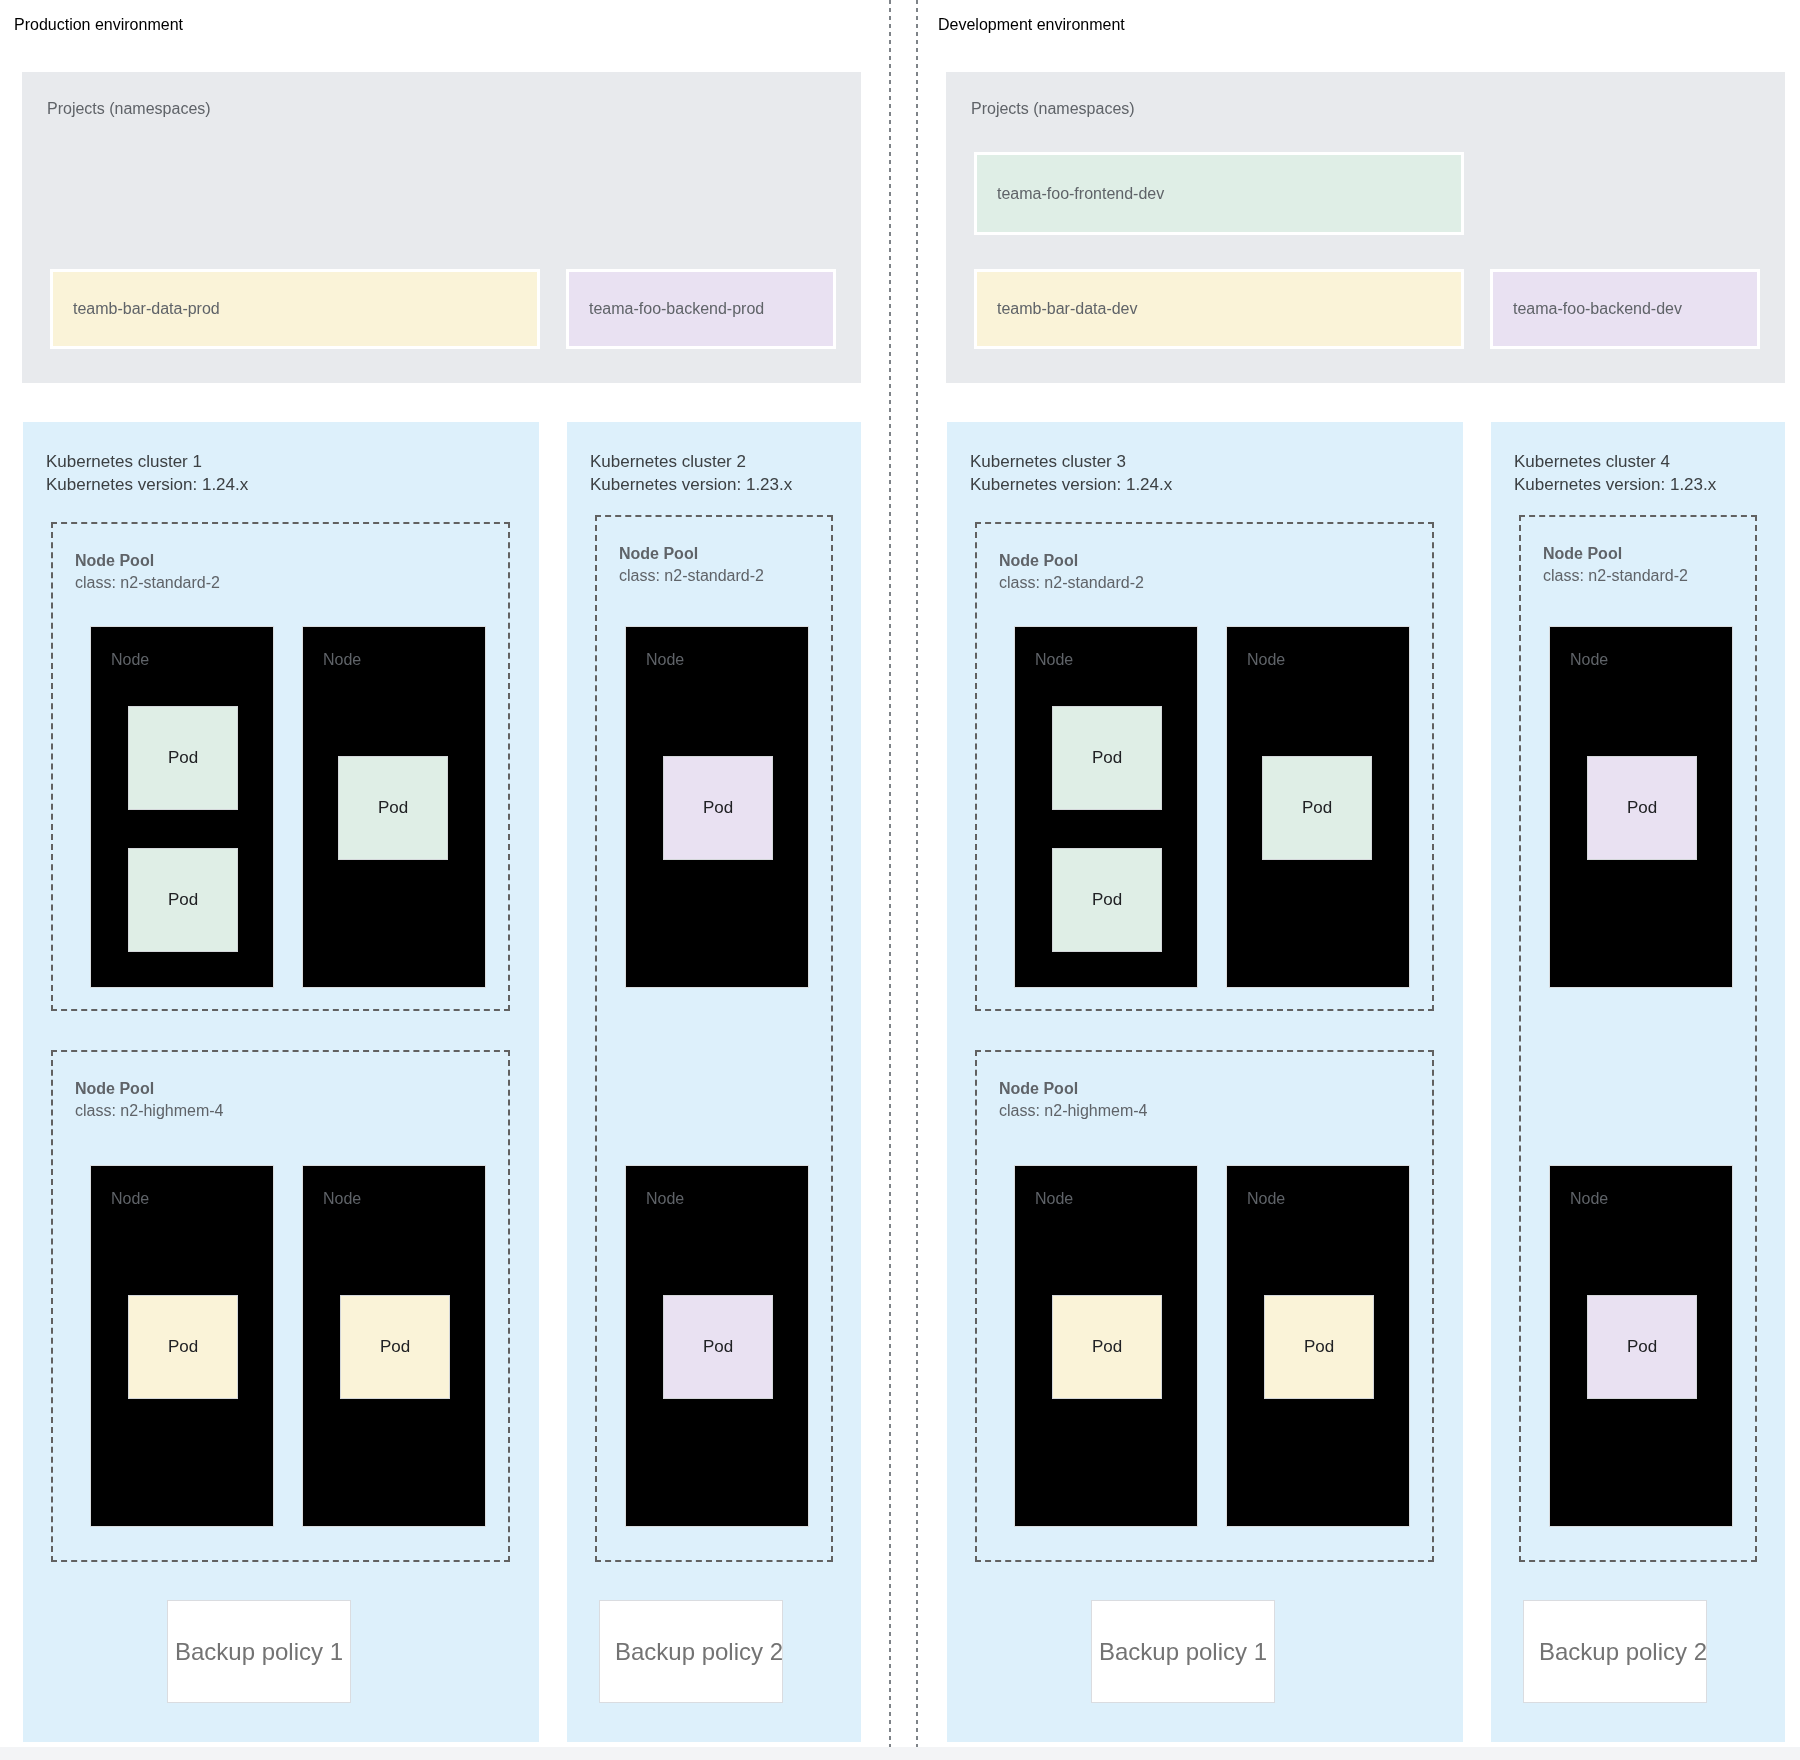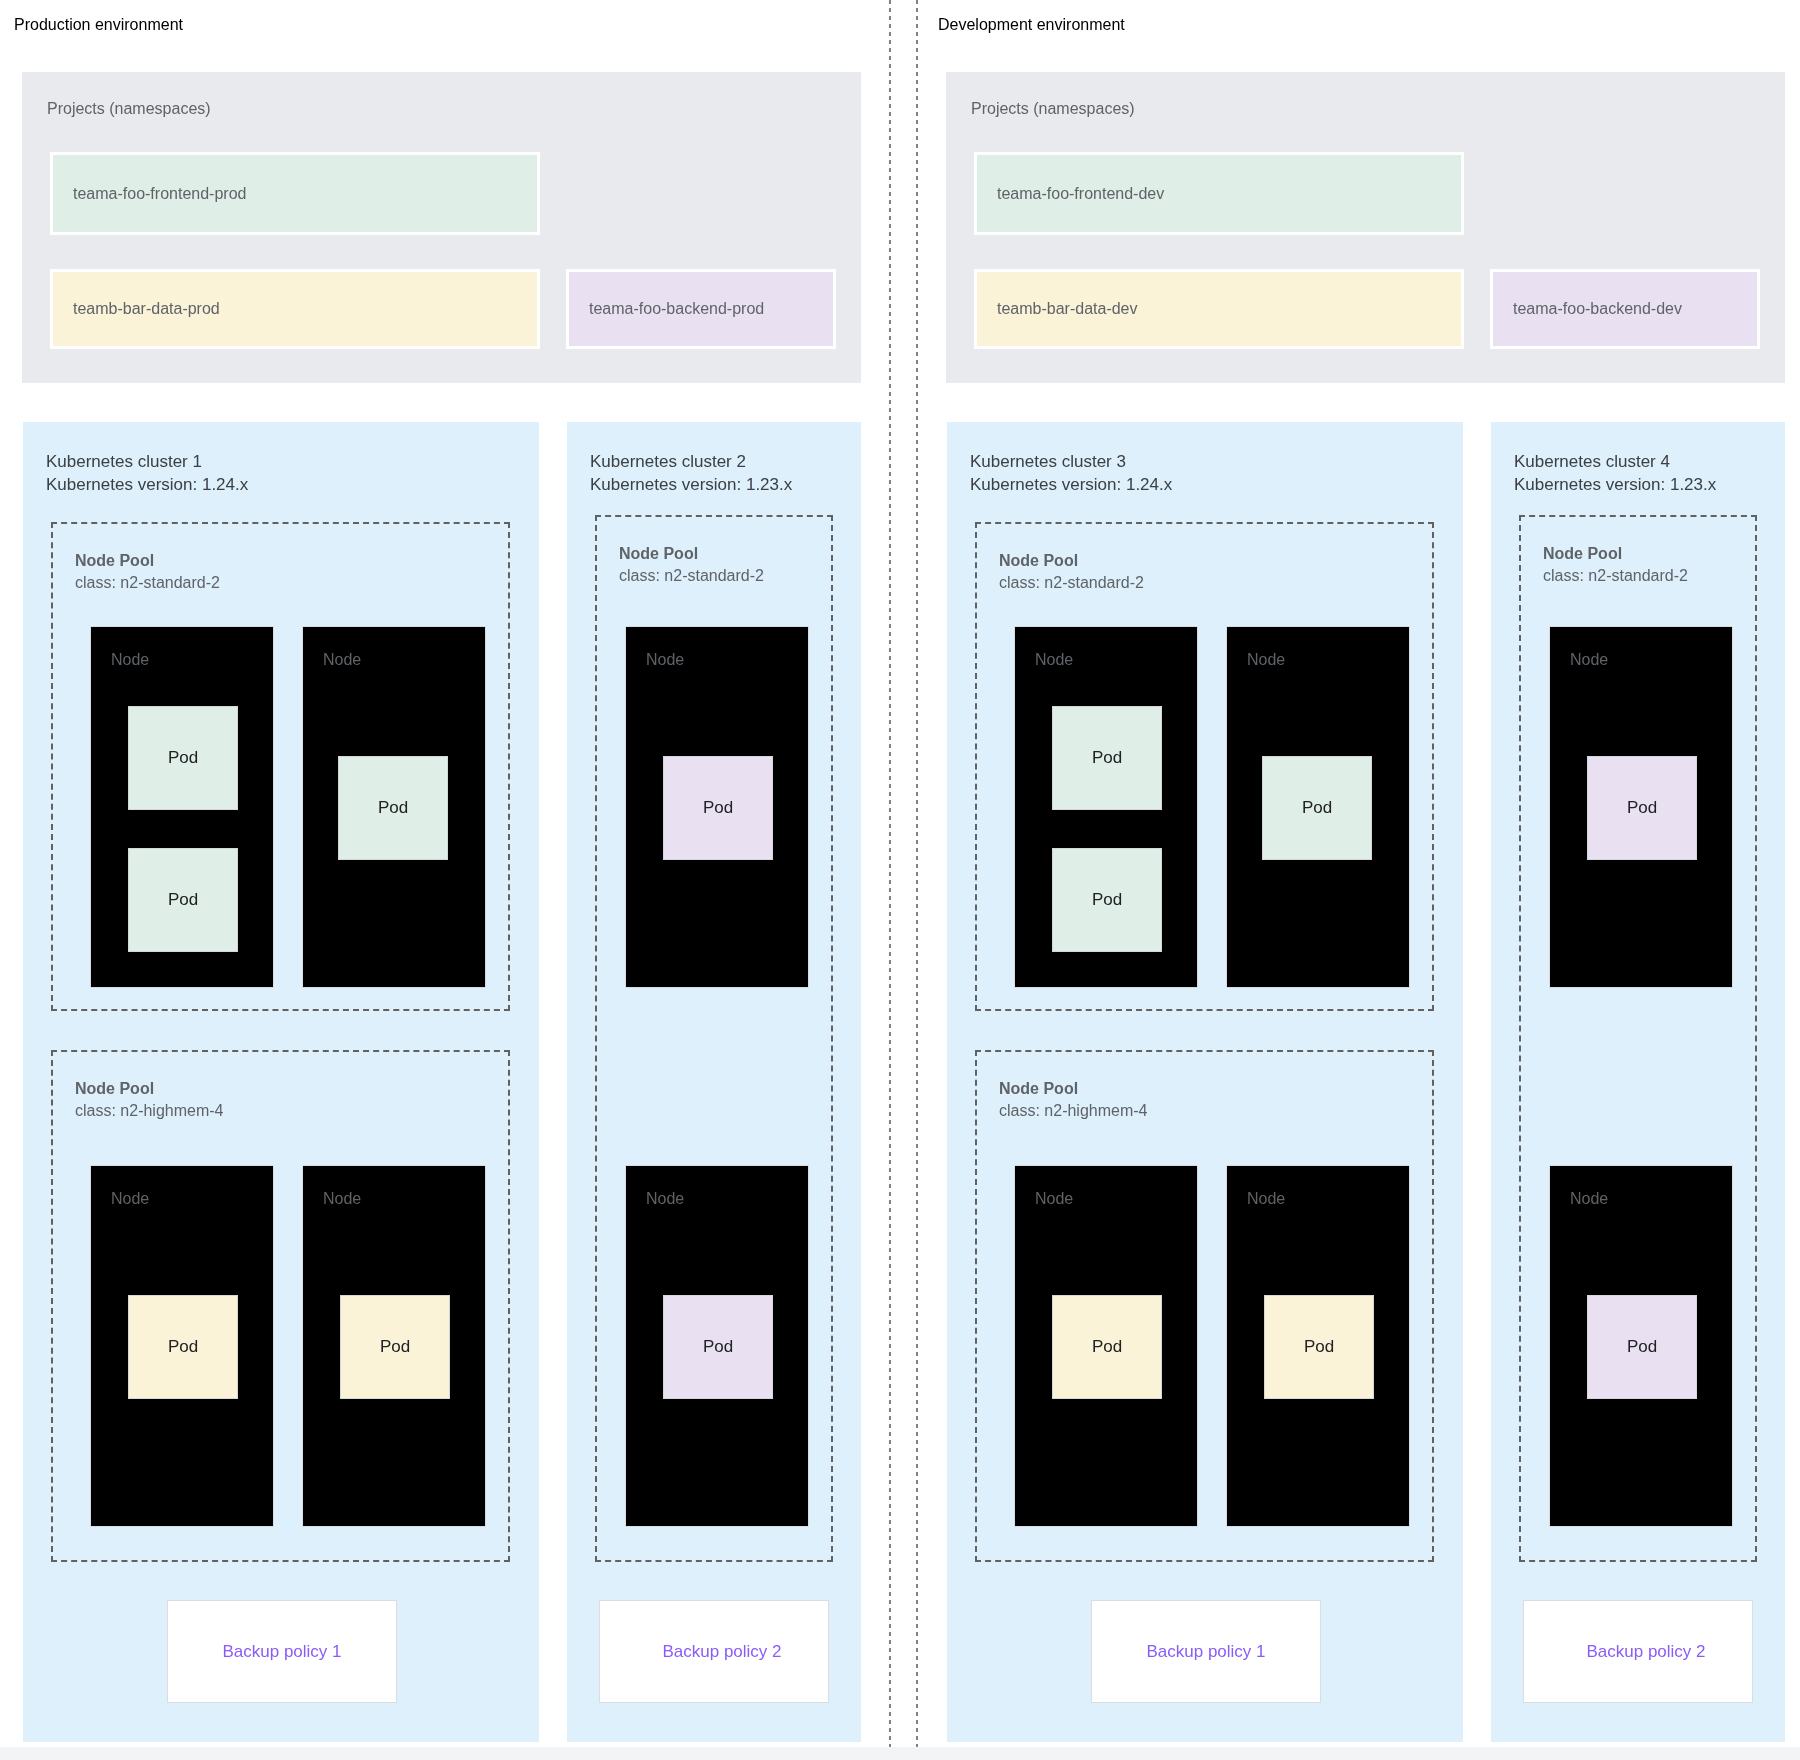--- a/index.html
+++ b/index.html
@@ -47,45 +47,42 @@
   .pool-b .node-b{left:28px;top:648px;}
   .node-label{position:absolute;left:20px;top:24px;font-size:16px;color:#5f6368;white-space:nowrap;}
 
   .pod{position:absolute;width:110px;height:104px;border:1.5px solid #d4d7da;
        display:flex;align-items:center;justify-content:center;font-size:17px;color:#202124;}
   .pod-a{left:37px;top:79px;}
   .pod-b{left:37px;top:221px;}
   .pod-c{left:35px;top:129px;}
   .pod-d{left:37px;top:129px;}
 
-  .backup{position:absolute;width:230px;height:103px;background:#ffffff;border:1.5px solid #dadce0;
-          display:flex;align-items:center;justify-content:center;font-size:17px;color:#8b5cf6;white-space:nowrap;}
+  .backup{position:absolute;width:184px;height:103px;background:#ffffff;border:1.5px solid #dadce0;
+          display:flex;align-items:center;justify-content:center;font-size:24px;color:#737373;white-space:nowrap;}
   .backup-a{left:144px;top:1178px;}
   .backup-b{left:32px;top:1178px;padding-left:16px;}
 
   .divider{position:absolute;top:0;width:2px;height:1760px;
            background:repeating-linear-gradient(to bottom,#7e8388 0px,#7e8388 4px,transparent 4px,transparent 8px);}
   .divider-1{left:889px;}
   .divider-2{left:916px;}
 
   .bottom-strip{position:absolute;left:0;top:1747px;width:1800px;height:13px;background:#f3f4f6;}
 </style>
 </head>
 <body>
 
 <div id="page">
 
   <div class="col col-prod">
     <div class="env-label">Production environment</div>
 
     <div class="projects">
       <div class="projects-title">Projects (namespaces)</div>
-      <div class="proj proj-green c-green">
-        <span>teama-foo-frontend-prod</span>
-      </div>
       <div class="proj proj-yellow c-yellow">
         <span>teamb-bar-data-prod</span>
       </div>
       <div class="proj proj-purple c-purple">
         <span>teama-foo-backend-prod</span>
       </div>
     </div>
 
     <div class="cluster ca">
       <div class="cl-title">Kubernetes cluster 1</div>

